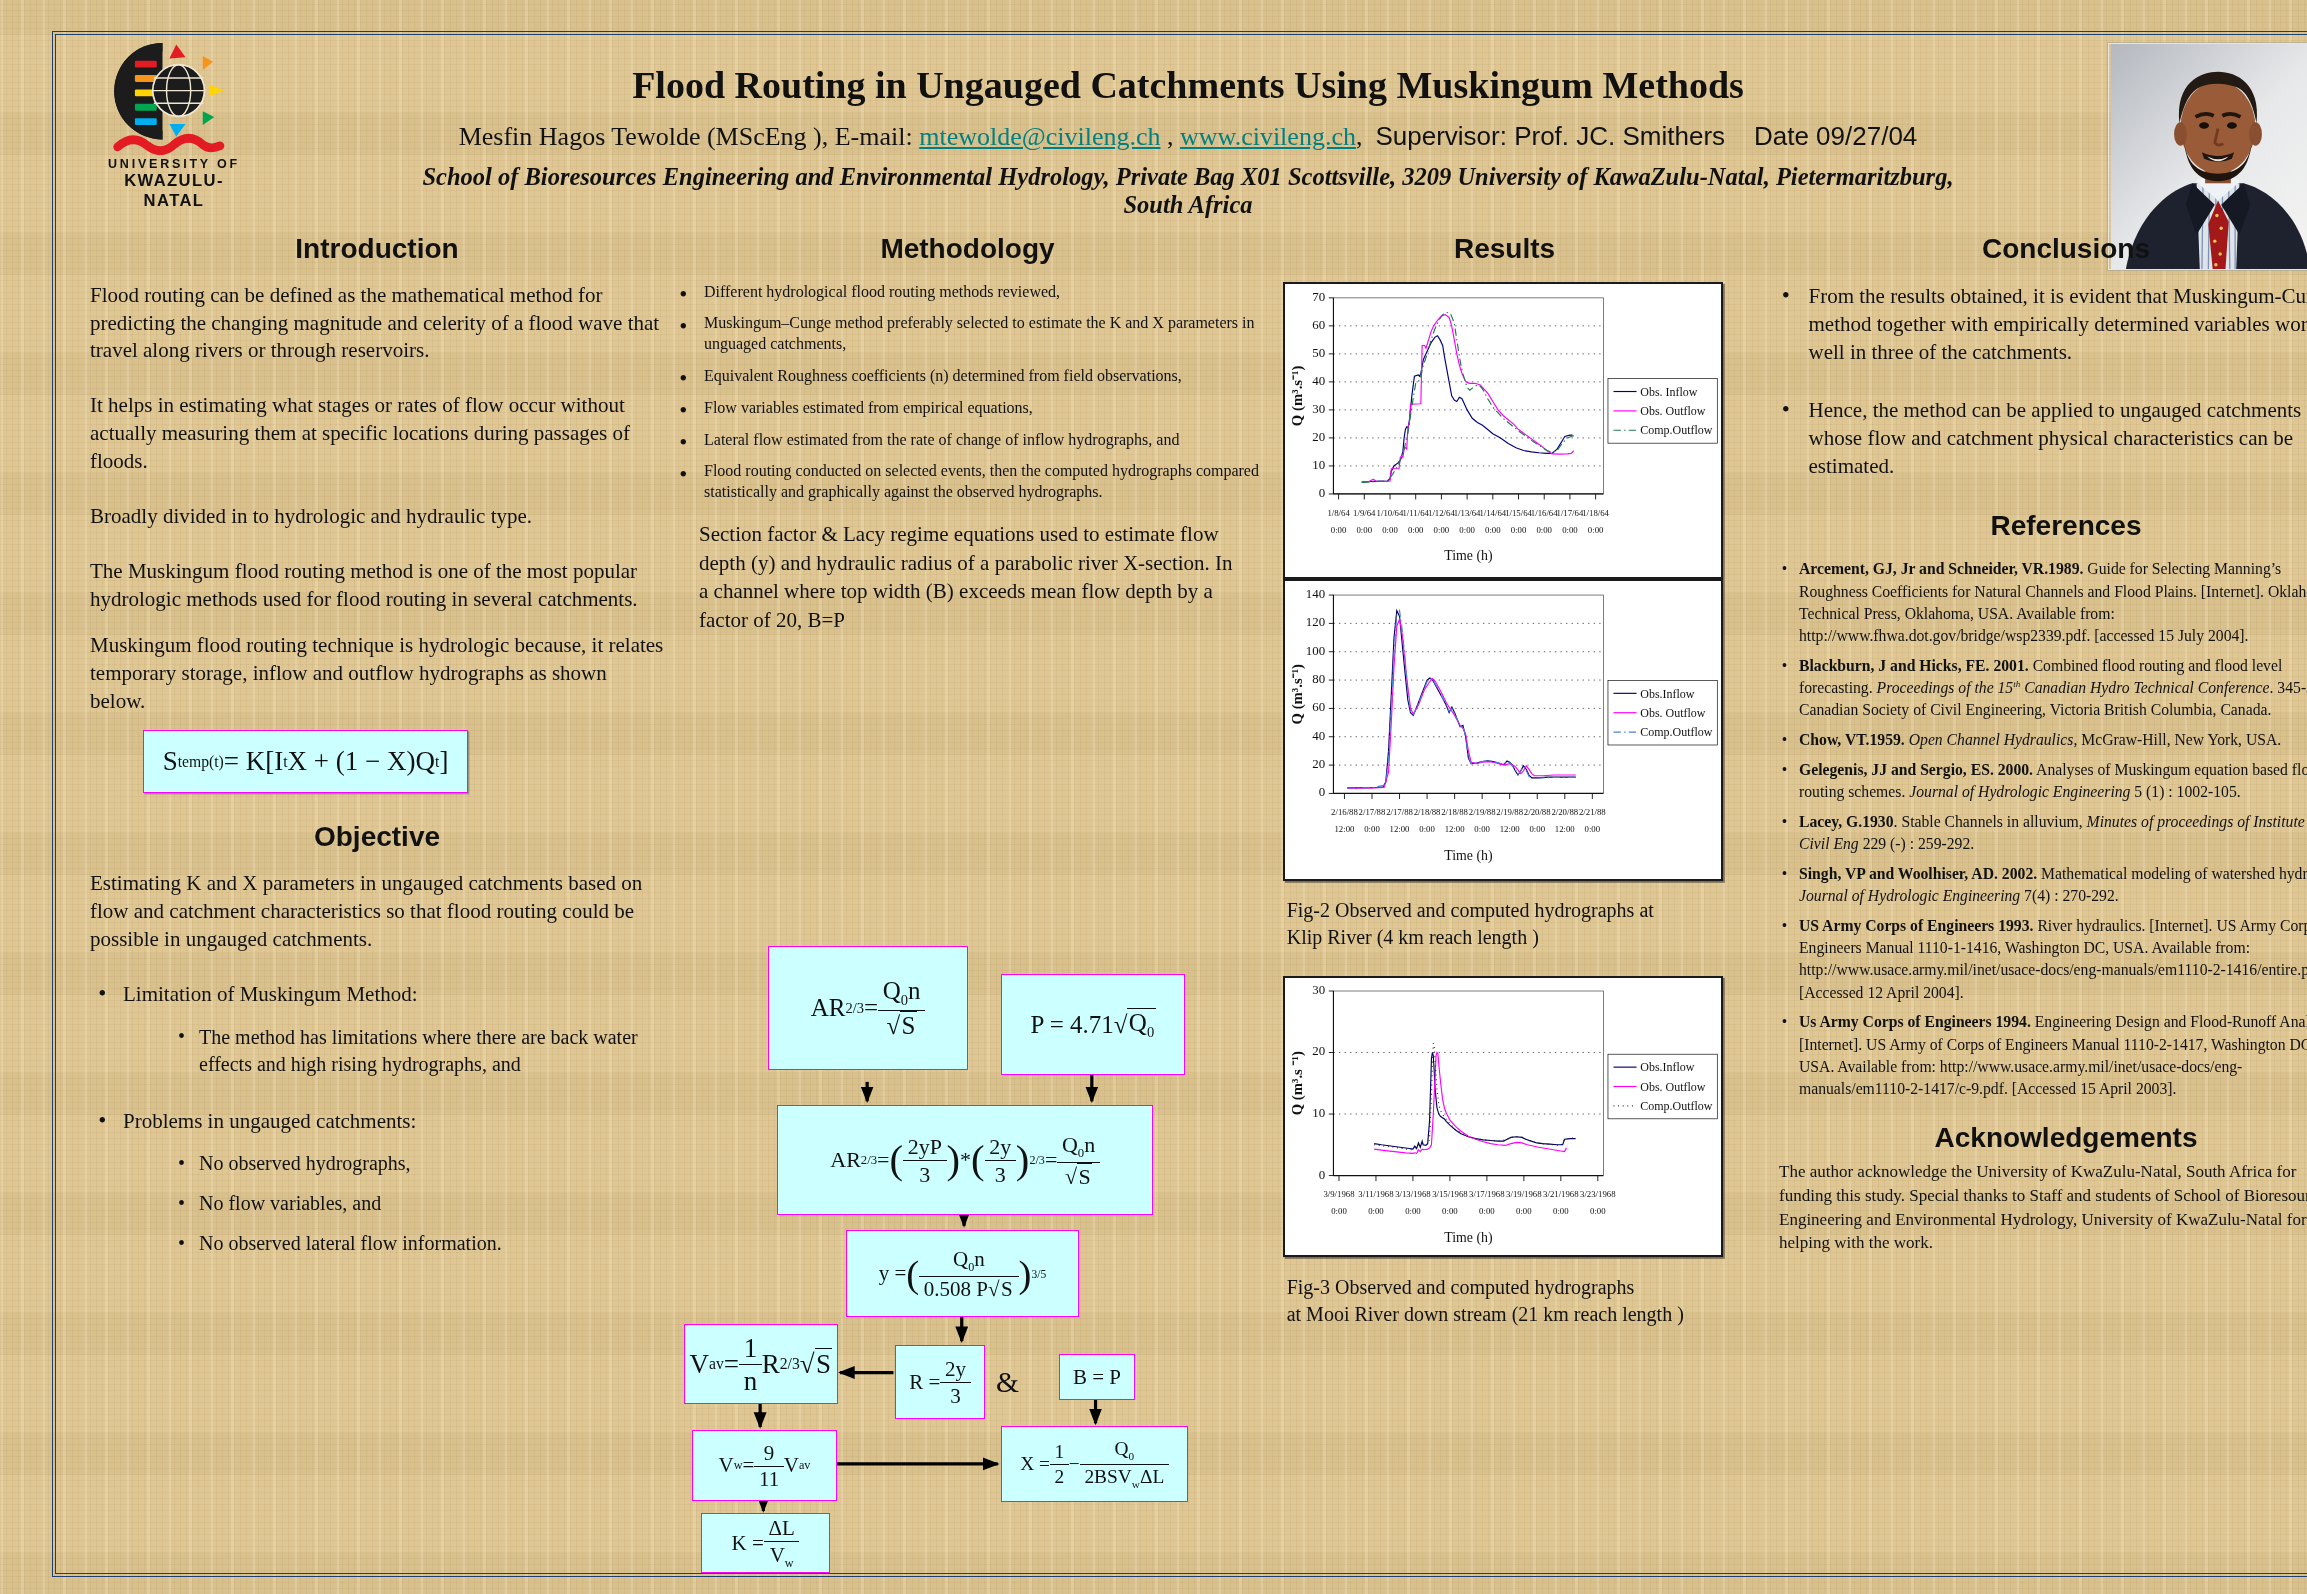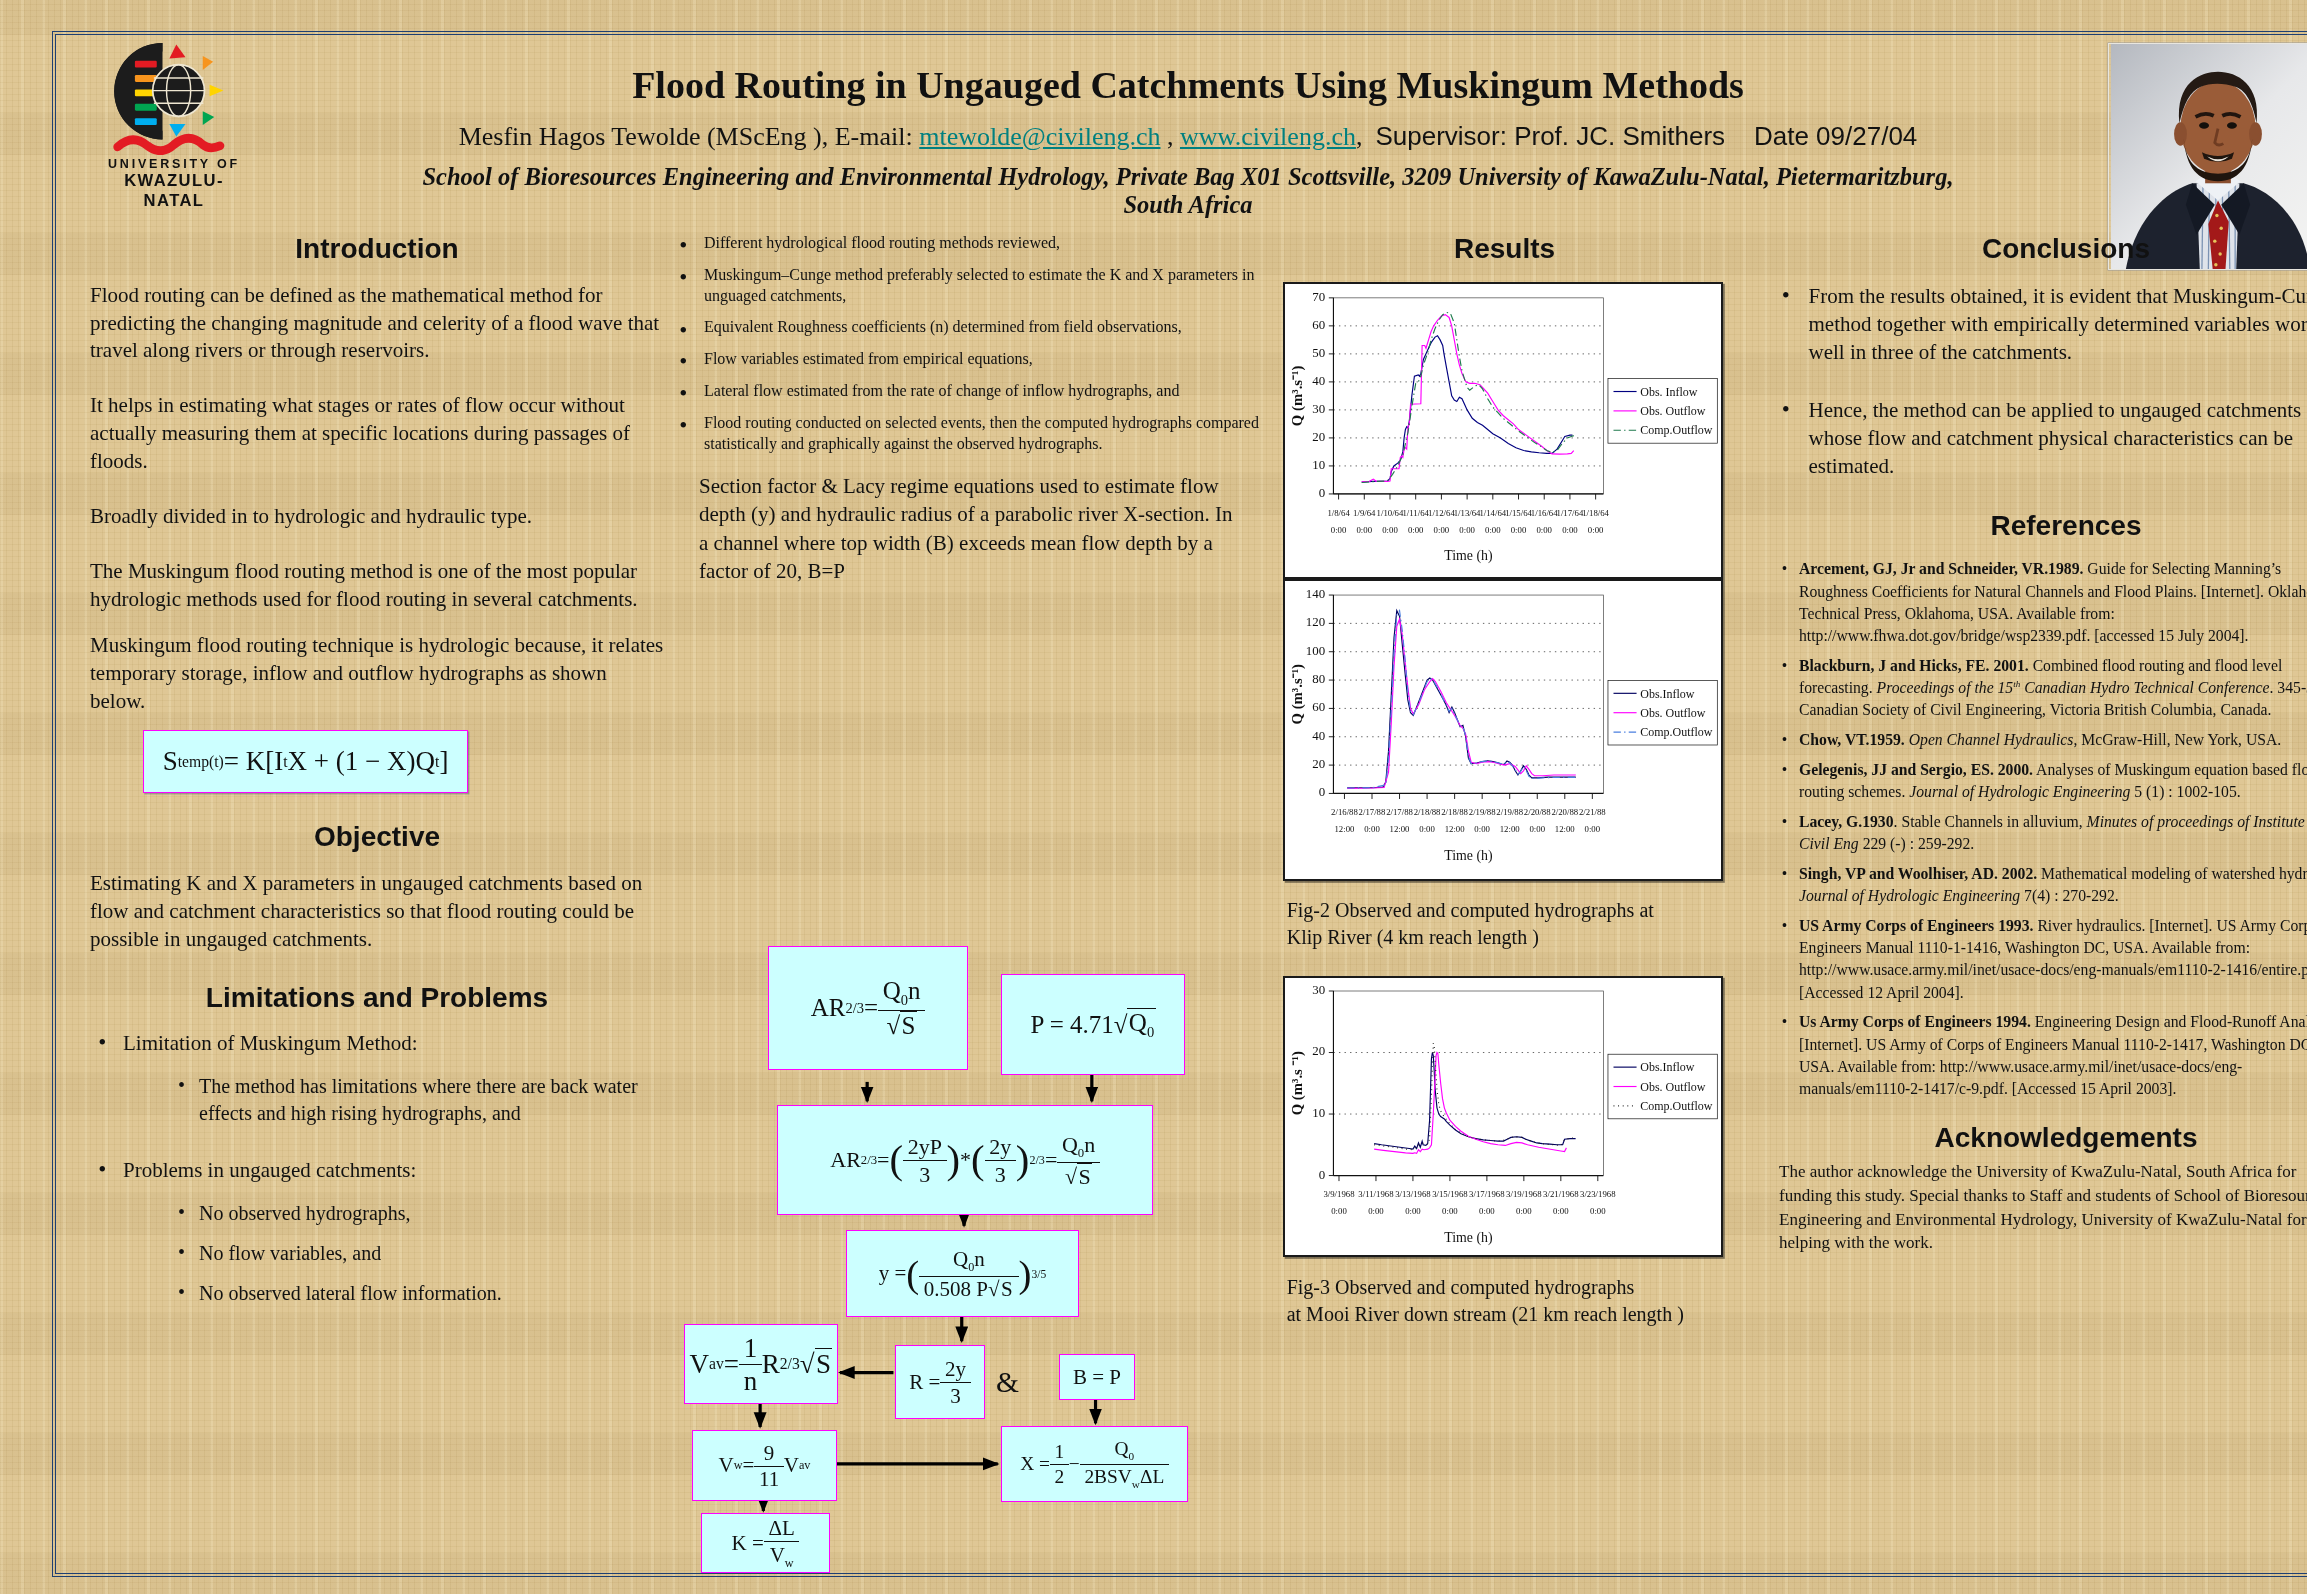--- a/index.html
+++ b/index.html
@@ -164,40 +164,40 @@
   <div id="col1" class="col">
     <h2 class="sec">Introduction</h2>
     <p class="para">Flood routing can be defined as the mathematical method for predicting the changing magnitude and celerity of a flood wave that travel along rivers or through reservoirs.</p>
     <p class="para">It helps in estimating what stages or rates of flow occur without actually measuring them at specific locations during passages of floods.</p>
     <p class="para">Broadly divided in to hydrologic and hydraulic type.</p>
     <p class="para" style="margin-bottom:18.5px">The Muskingum flood routing  method is one of the most popular hydrologic methods used for flood routing in several catchments.</p>
     <p class="para" style="margin-bottom:11px">Muskingum flood routing  technique is hydrologic because, it relates temporary storage, inflow and outflow hydrographs as shown below.</p>
     <div class="eqbox" id="intro-eq">S<sub>temp(t)</sub> = K[I<sub>t</sub>X + (1 − X)Q<sub>t</sub> ]</div>
     <h2 class="sec">Objective</h2>
     <p class="para">Estimating K and X parameters in ungauged catchments based on flow and catchment characteristics so that flood routing could be possible in ungauged catchments.</p>
-    <h2 class="sec" style="margin-top:28px">Limitations and Problems</h2>
     <ul class="b1">
       <li>
         <span class="limit-label">Limitation of Muskingum Method:</span>
         <ul class="sub">
           <li>The method has limitations where there are back water effects and high rising hydrographs, and</li>
         </ul>
       </li>
       <li style="margin-top:30px">
         <span class="limit-label">Problems in ungauged catchments:</span>
         <ul class="sub">
           <li>No observed hydrographs,</li>
           <li>No flow variables, and</li>
           <li>No observed lateral flow information.</li>
         </ul>
       </li>
     </ul>
   </div>
 
   <div id="col2" class="col" style="position:absolute;">
+    <h2 class="sec">Methodology</h2>
     <ul class="b1" style="font-size:16px;">
       <li style="margin-bottom:11px">Different hydrological flood routing methods reviewed,</li>
       <li style="margin-bottom:11px">Muskingum–Cunge method preferably selected to estimate the K and X parameters in unguaged catchments,</li>
       <li style="margin-bottom:11px">Equivalent Roughness coefficients (n) determined from field observations,</li>
       <li style="margin-bottom:11px">Flow variables estimated from empirical equations,</li>
       <li style="margin-bottom:11px">Lateral flow estimated from the rate of change of inflow hydrographs, and</li>
       <li style="margin-bottom:0">Flood routing conducted on selected events, then the computed hydrographs compared statistically and graphically  against the observed hydrographs.</li>
     </ul>
     <div class="note">Section factor &amp; Lacy regime equations used to estimate flow depth (y) and hydraulic radius  of a parabolic river X-section. In a channel where top width (B) exceeds mean flow depth  by a factor of 20, B=P</div>
 

